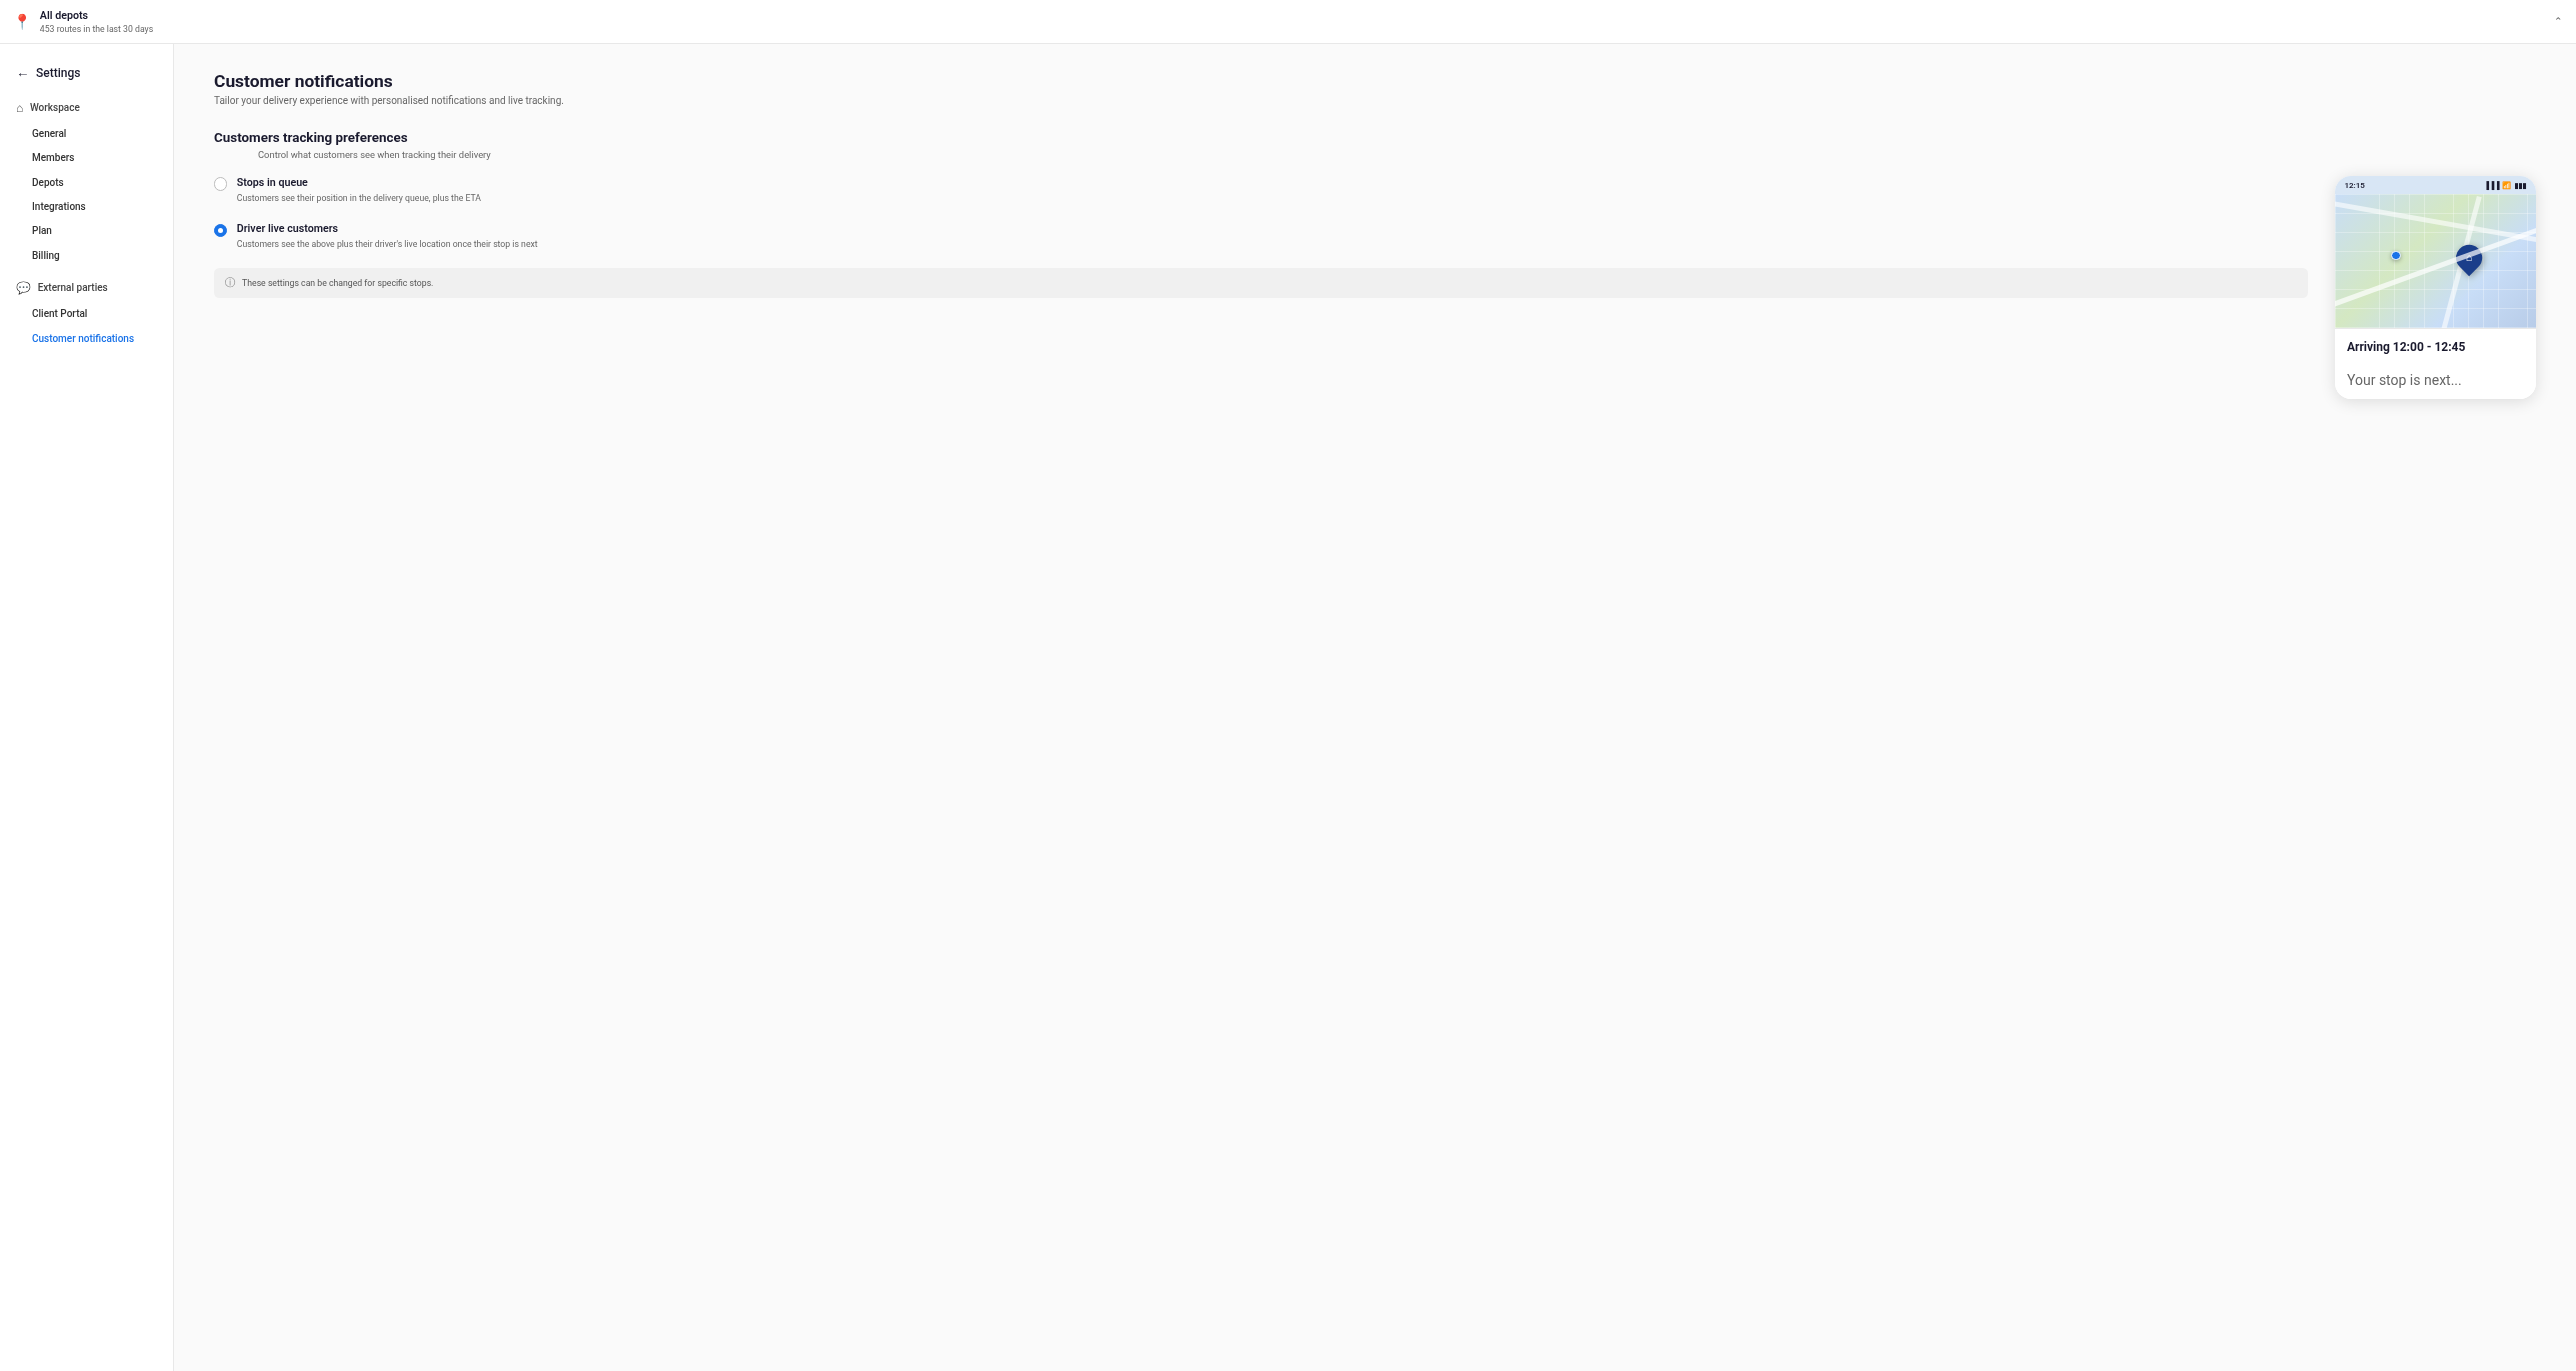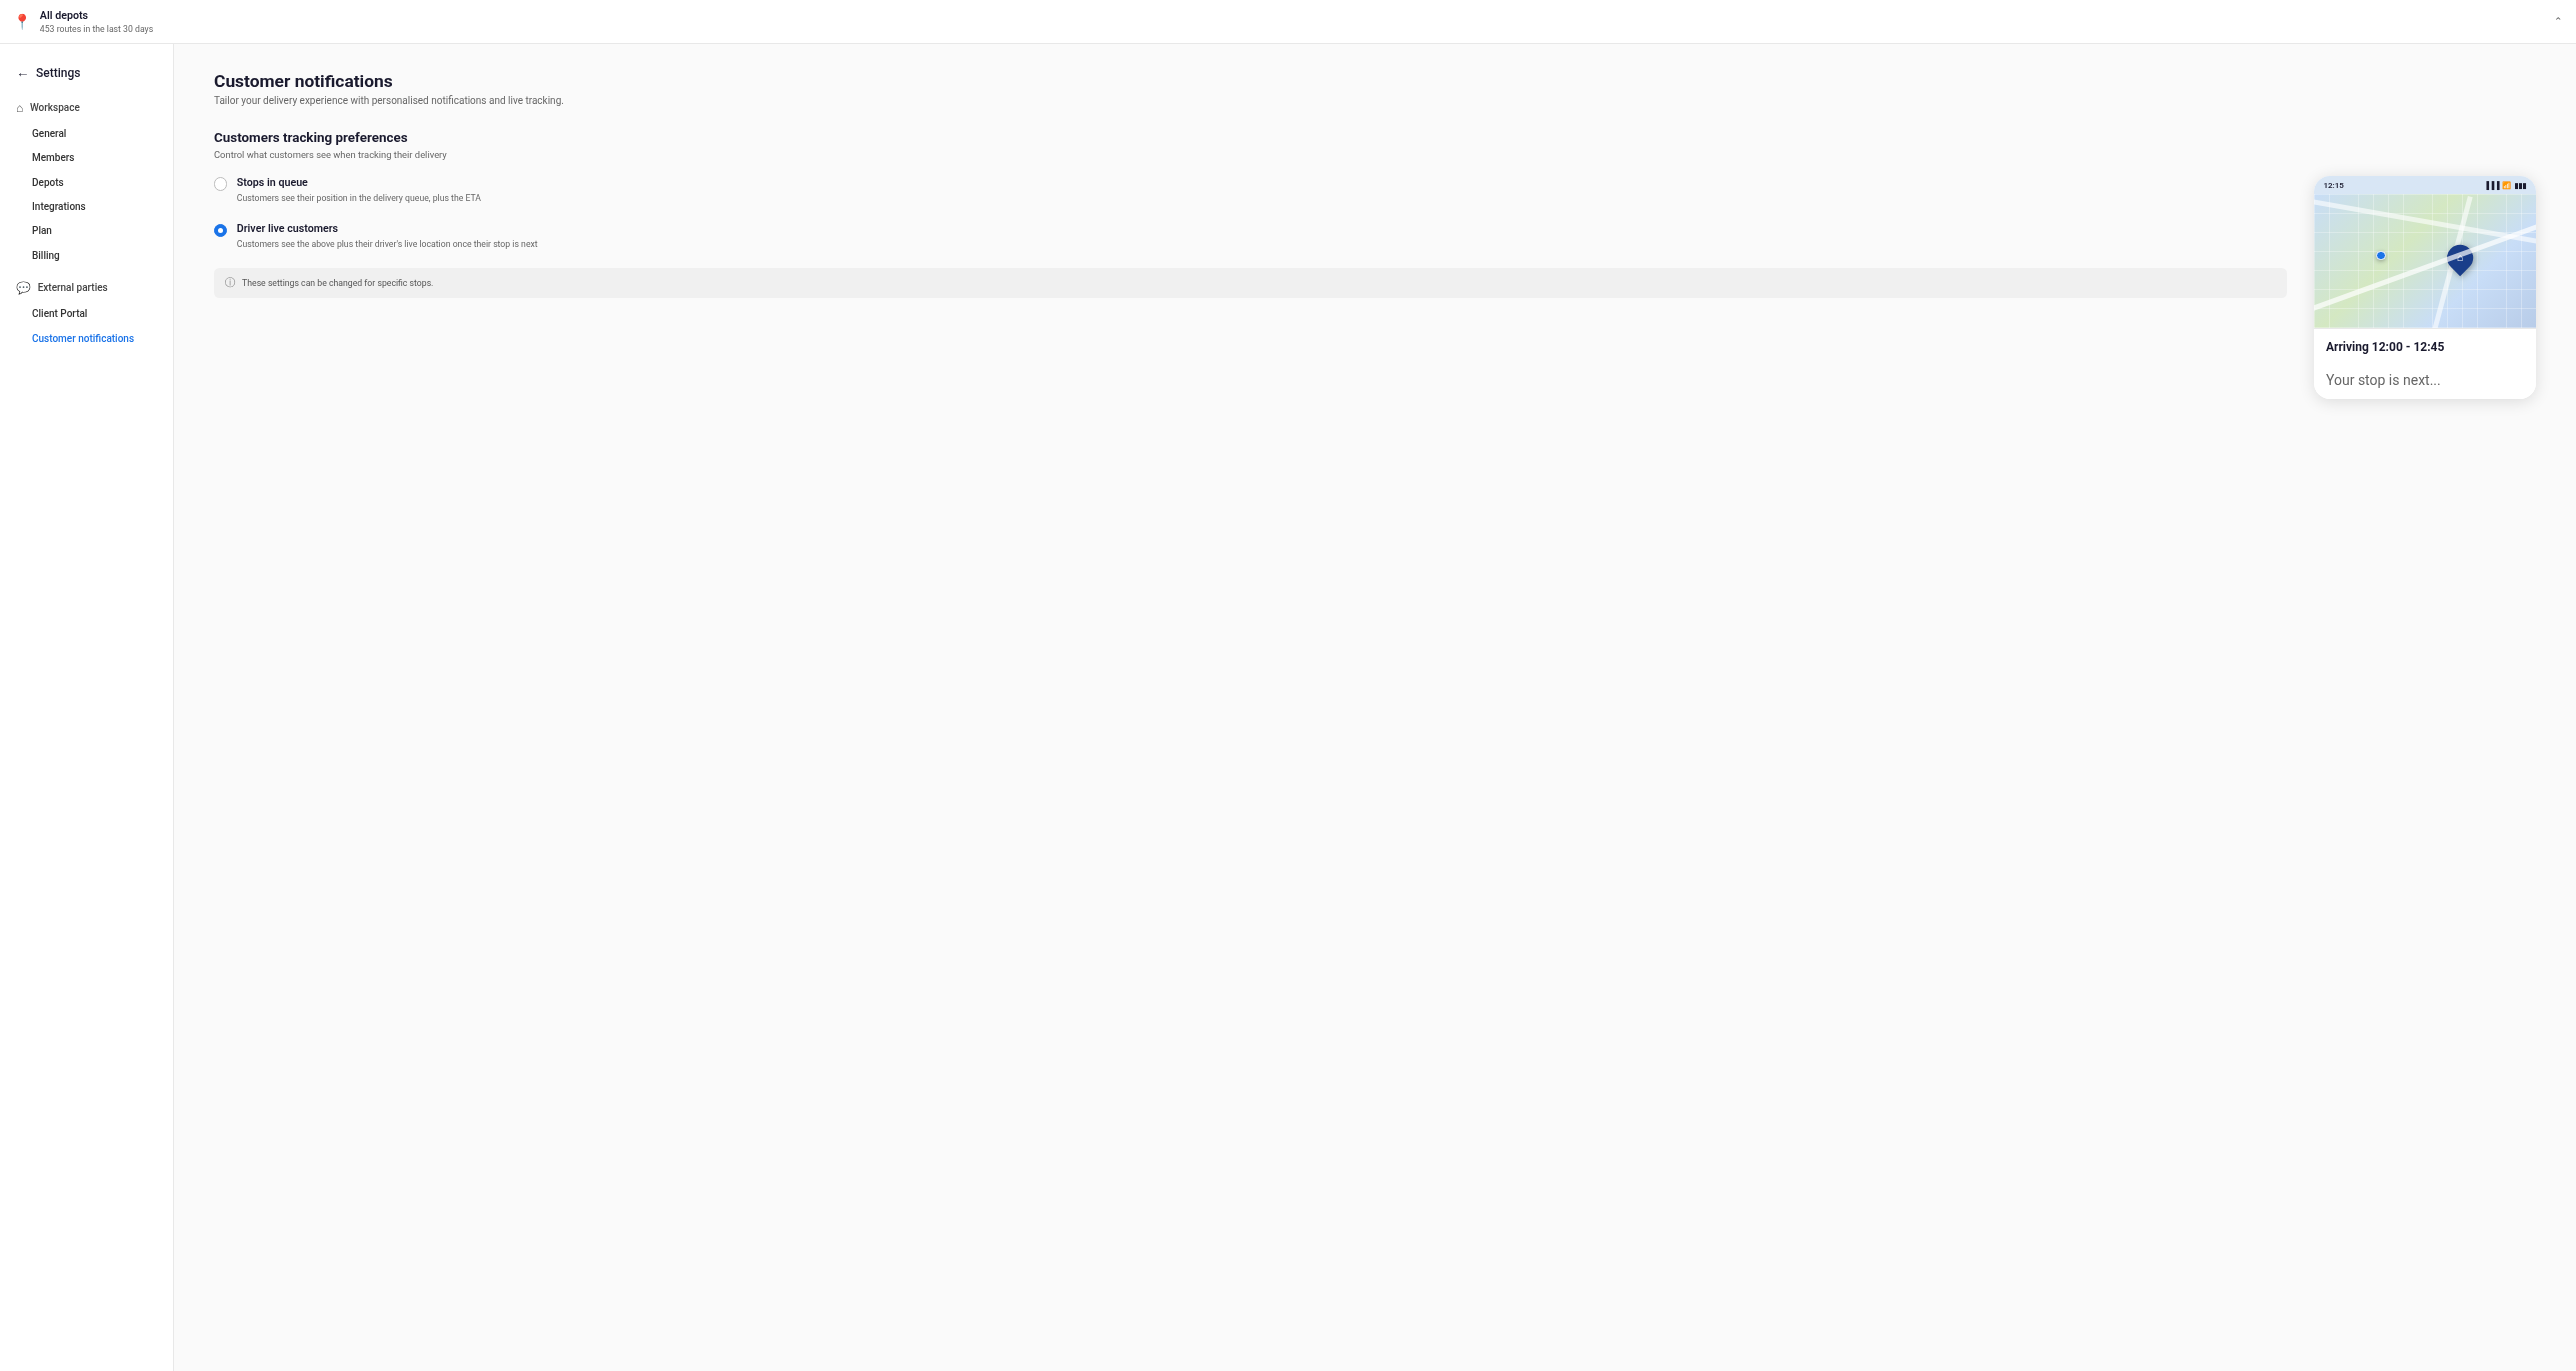--- a/index.html
+++ b/index.html
@@ -101,20 +101,21 @@
     .section-heading {
       font-size: 13.4px;
       font-weight: 700;
       color: #1a1a2e;
       margin-bottom: 4px;
     }
     .section-desc {
       font-size: 9.4px;
       color: #666;
       margin-bottom: 16px;
+      margin-left: 44px;
     }
 
     
     .tracking-section {
       display: flex;
       gap: 27px;
       align-items: flex-start;
     }
     .tracking-options { flex: 1; }
 
@@ -171,21 +172,21 @@
       border-radius: 5.4px;
       padding: 8px 10.7px;
       margin-top: 6.7px;
       font-size: 8.7px;
       color: #555;
     }
     .info-icon { font-size: 10.7px; color: #888; flex-shrink: 0; }
 
     
     .phone-mockup {
-      width: 222px;
+      width: 201px;
       flex-shrink: 0;
       background: #fff;
       border-radius: 16px;
       box-shadow: 0 2.7px 16px rgba(0,0,0,0.12);
       overflow: hidden;
     }
     .phone-screen {
       width: 100%;
     }
     .phone-status-bar {

